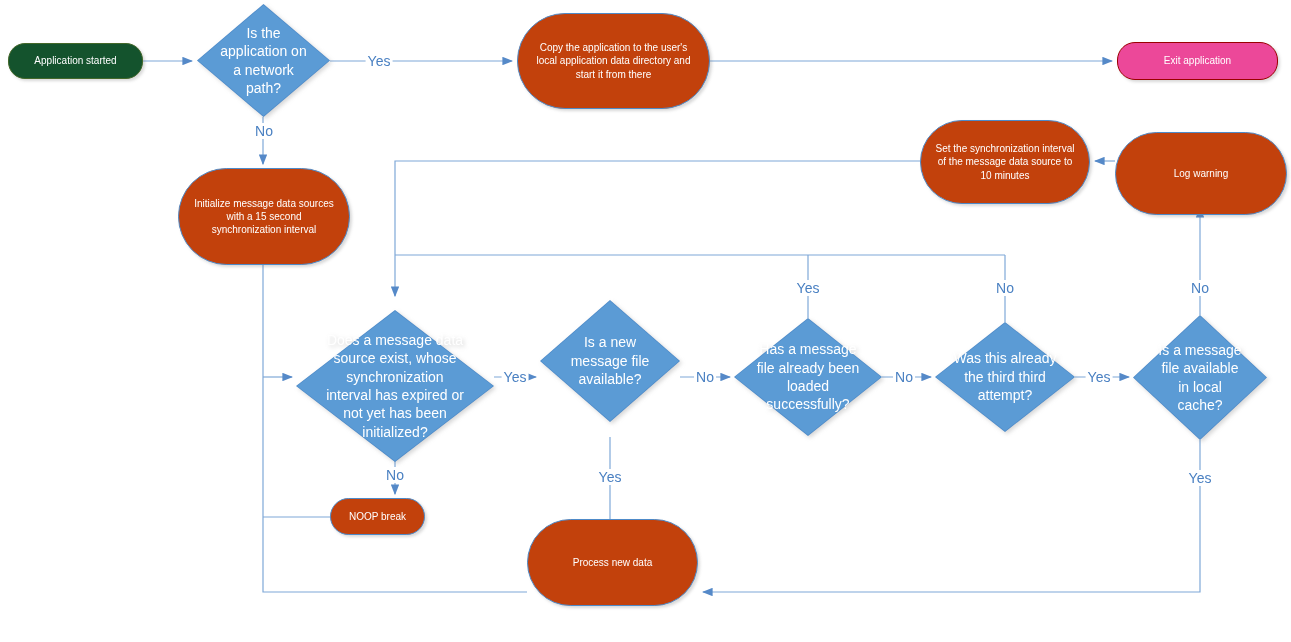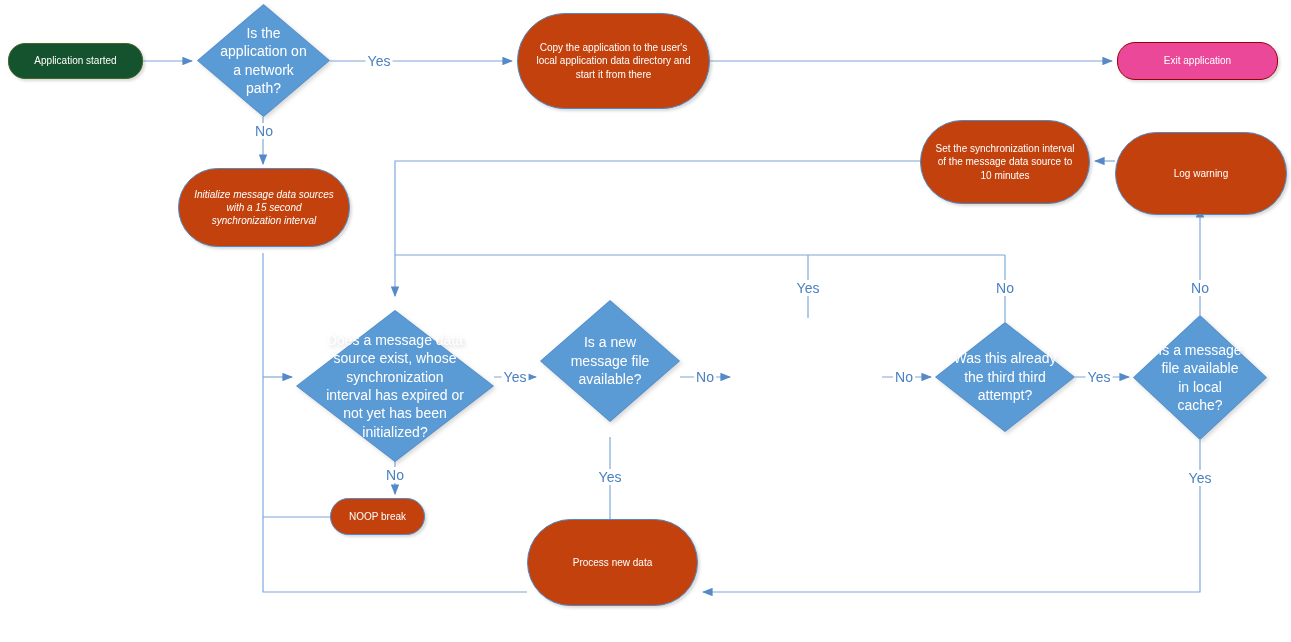--- a/index.html
+++ b/index.html
@@ -66,34 +66,39 @@
   </div>
 
   <div class="node pill" style="left:517px;top:13px;width:193px;height:96px;">Copy the application to the user's local application data directory and start it from there</div>
 
   <div class="node end" style="left:1117px;top:42px;width:161px;height:38px;">Exit application</div>
 
   <div class="node pill" style="left:920px;top:120px;width:170px;height:84px;">Set the synchronization interval of the message data source to 10 minutes</div>
 
   <div class="node pill" style="left:1115px;top:120px;width:172px;height:83px;margin-top:12px;">Log warning</div>
 
-  <div class="node pill" style="left:178px;top:168px;width:172px;height:79px;font-style:italic;">Initialize message data sources with a 15 second synchronization interval</div>
+  <div class="node pill" style="left:178px;top:168px;width:172px;height:97px;">Initialize message data sources with a 15 second synchronization interval</div>
 
   <div class="diamond" style="left:296px;top:310px;width:198px;height:152px;">
     <div class="d-border"></div>
     <div class="d-fill"></div>
     <div class="d-text" style="padding:0 15%;">Does a message data source exist, whose synchronization interval has expired or not yet has been initialized?</div>
   </div>
 
   <div class="diamond" style="left:540px;top:300px;width:140px;height:122px;">
     <div class="d-border"></div>
     <div class="d-fill"></div>
     <div class="d-text" style="padding:0 20%;">Is a new message file available?</div>
   </div>
 
+  <div class="diamond" style="left:734px;top:318px;width:148px;height:118px;">
+    <div class="d-border"></div>
+    <div class="d-fill"></div>
+    <div class="d-text" style="padding:0 11%;">Has a message file already been loaded successfully?</div>
+  </div>
 
   <div class="diamond" style="left:935px;top:322px;width:140px;height:110px;">
     <div class="d-border"></div>
     <div class="d-fill"></div>
     <div class="d-text" style="padding:0 10%;">Was this already the third third attempt?</div>
   </div>
 
   <div class="diamond" style="left:1133px;top:315px;width:134px;height:125px;">
     <div class="d-border"></div>
     <div class="d-fill"></div>

